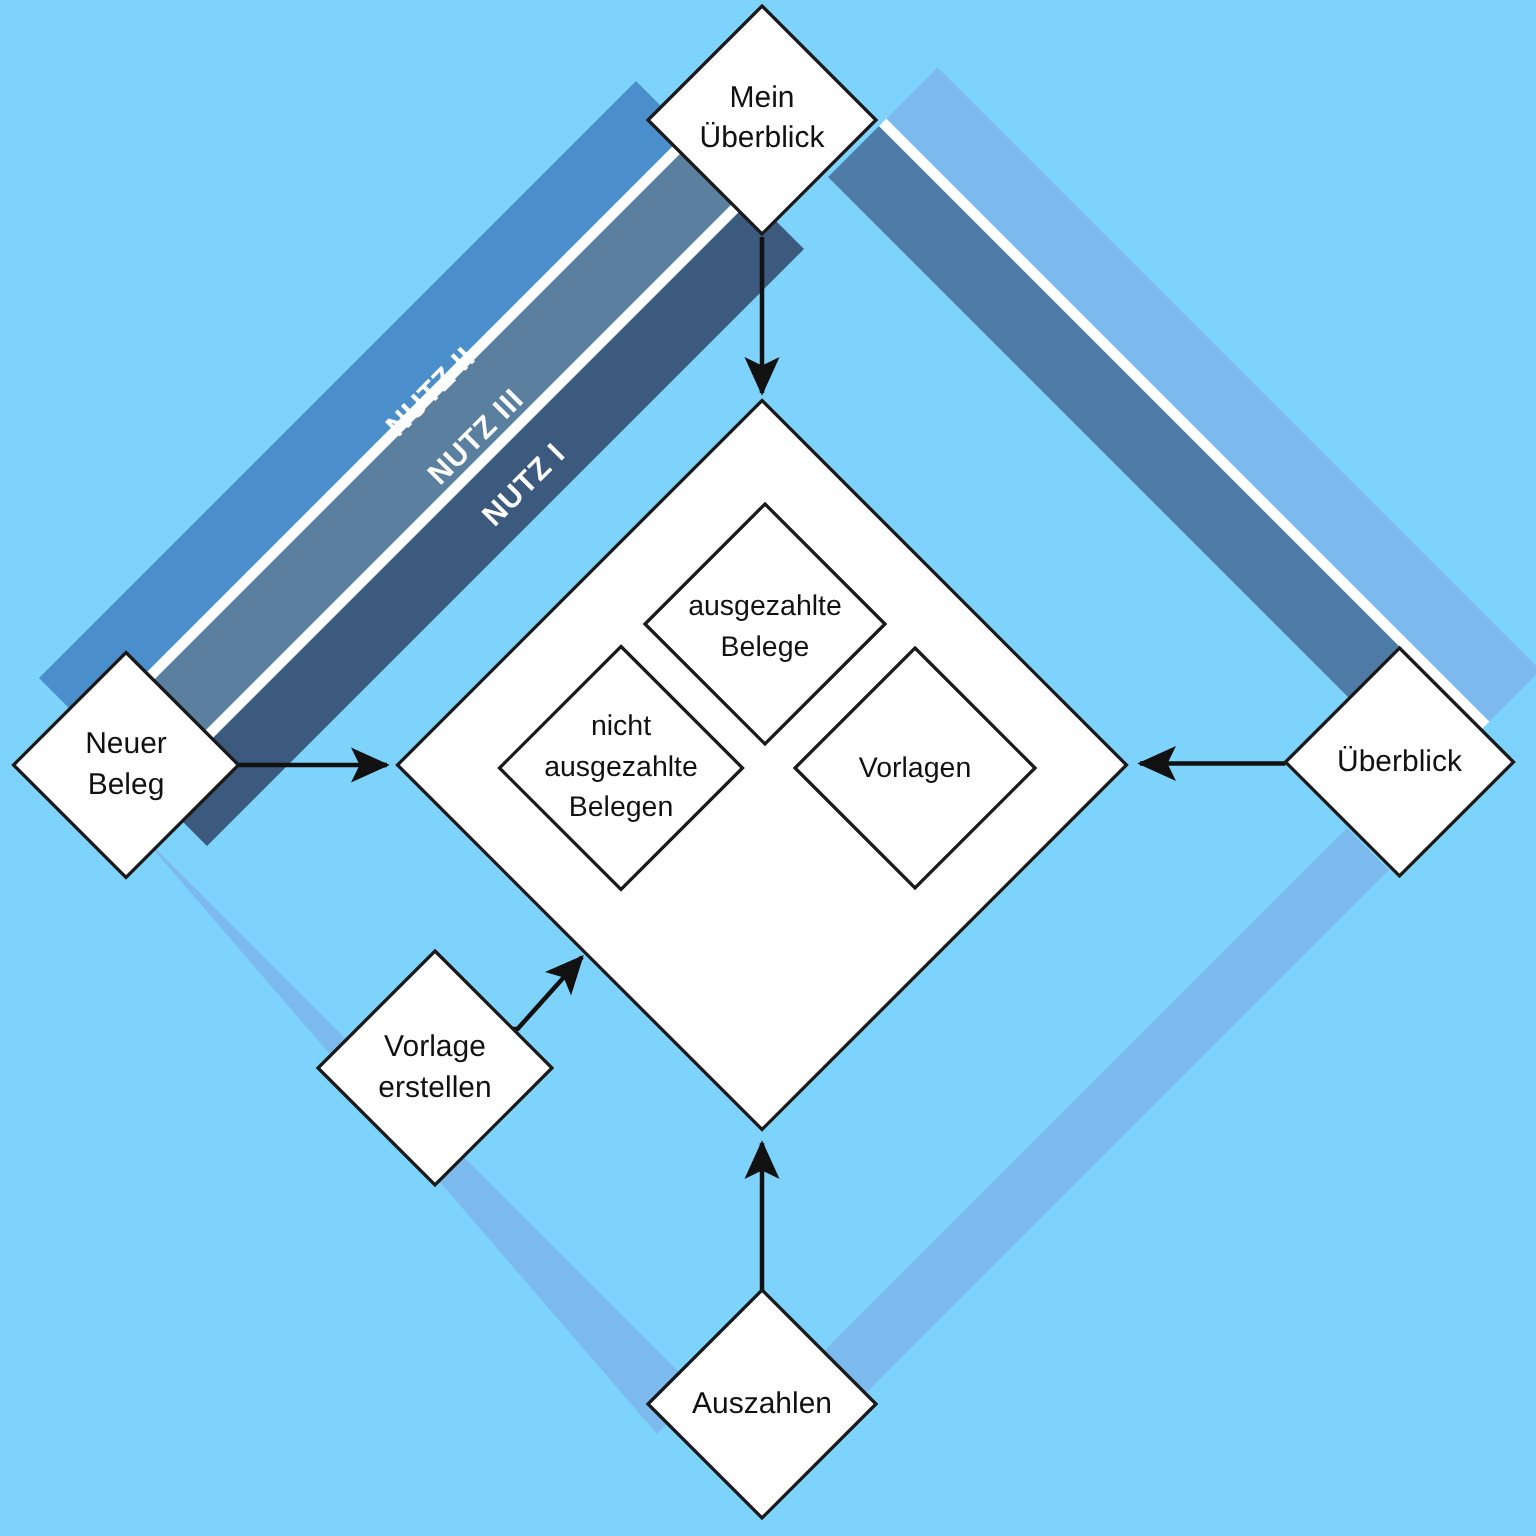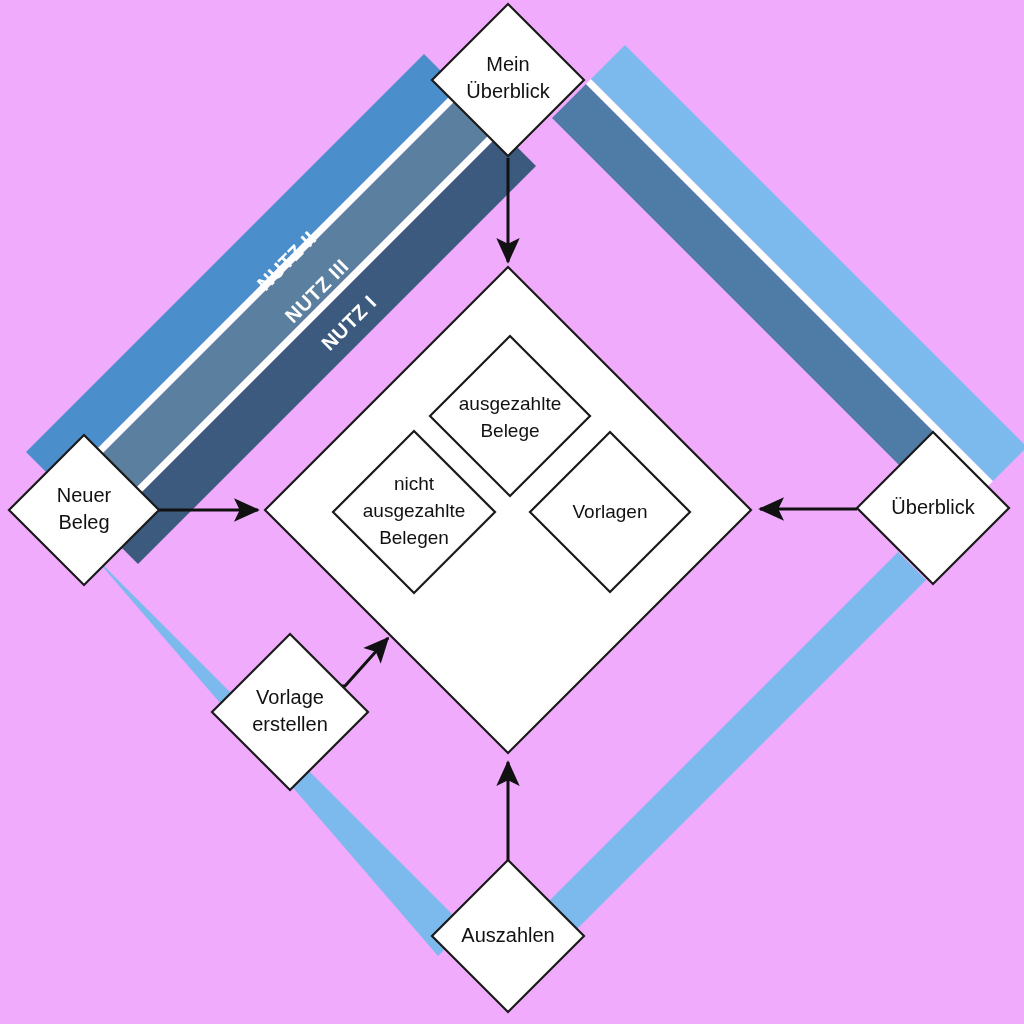--- a/index.html
+++ b/index.html
@@ -57,21 +57,21 @@
   }
   .conn {
     stroke: #111111;
     stroke-width: 3;
     fill: none;
   }
 </style>
 </head>
 <body>
 
-<div id="stage" style="background: #f0abfc;">
+<div id="stage" style="background: #7dd3fc;">
   <svg id="diagram-svg" viewBox="0 0 1024 1024" xmlns="http://www.w3.org/2000/svg">
 
     <defs>
       <marker id="arrowhead" markerWidth="9" markerHeight="9" refX="8" refY="4.5" orient="auto" markerUnits="strokeWidth">
         <path d="M0,0.6 L8.6,4.5 L0,8.4 L1.9,4.5 Z" fill="#111111"></path>
       </marker>
       <clipPath id="clip-stage">
         <rect x="0" y="0" width="1024" height="1024"></rect>
       </clipPath>
     </defs>

